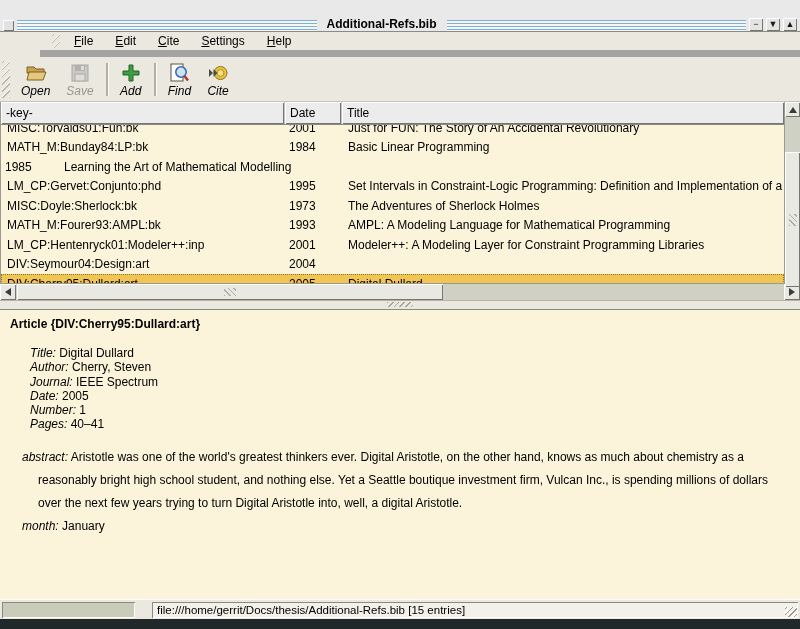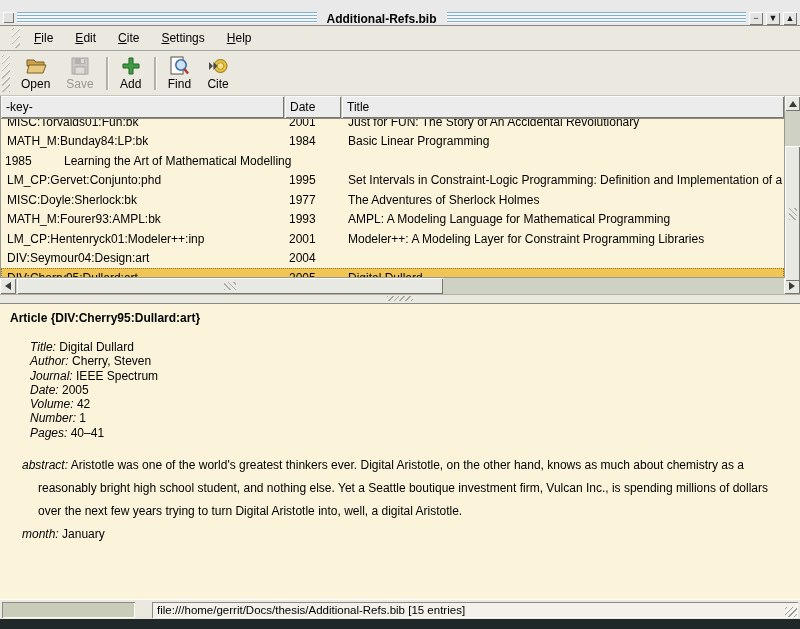--- a/index.html
+++ b/index.html
@@ -1,35 +1,35 @@
 <!DOCTYPE html>
 <html style="--titlebar-stripe: #7fafd4; --selection: #f1c553; --pane-bg: #fbf4da; --chrome-bg: #ebe8e0; --trough: #ced1c3; --status-progress: #c9ccb8; --bottom-border: #20282a;"><head>
 <meta charset="utf-8">
 <style>
   * { margin:0; padding:0; box-sizing:border-box; }
   html,body { width:800px; height:629px; overflow:hidden; }
   body { font-family:"Liberation Sans", sans-serif; font-size:12px; color:#000; background:#ebe8e0; }
   .window { width:800px; height:629px; display:flex; flex-direction:column; background:var(--chrome-bg,#ebe8e0); }
 
   
-  .titlebar { height:26px; display:flex; align-items:flex-start; background:#e9e9e9; border-bottom:1px solid #8a8a84; padding:12px 3px; gap:3px; }
+  .titlebar { height:32px; display:flex; align-items:flex-end; background:#e9e9e9; border-bottom:1px solid #8a8a84; padding:0 3px; gap:3px; }
   .tb-menu-btn { width:11px; height:11px; background:#e2e2e2; box-shadow:inset 1px 1px 0 #fff, inset -1px -1px 0 #76766e; }
   .tb-stripes { flex:1; height:11px; background:repeating-linear-gradient(to bottom, var(--titlebar-stripe,#7fafd4) 0 1px, #f6f6f6 1px 3px); }
   .tb-title { font-weight:bold; font-size:12px; padding:0 7px; white-space:nowrap; }
   .tb-ctl { width:14px; height:13px; background:#e4e4e4; box-shadow:inset 1px 1px 0 #fff, inset -1px -1px 0 #76766e; font-size:9px; line-height:12px; text-align:center; color:#1a1a1a; }
 
   
-  .menubar { height:25px; display:flex; align-items:center; background:var(--chrome-bg,#ebe8e0); border-bottom:1px solid #a3a3a3; padding-left:12px; }
+  .menubar { height:25px; display:flex; align-items:center; background:var(--chrome-bg,#ebe8e0); border-bottom:7px solid #a3a3a3; padding-left:12px;margin-left:40px; }
   .drag-handle { width:8px; align-self:stretch; margin:2px 3px 2px 0; background:repeating-linear-gradient(135deg,#fdfdfb 0 1px,#b5b2a8 1px 2px,transparent 2px 5px); }
   .menu-item { padding:4px 11px; font-size:12px; white-space:nowrap; }
   .menu-item u { text-decoration:underline; }
 
   
   .toolbar { height:45px; display:flex; align-items:stretch; background:var(--chrome-bg,#ebe8e0); border-bottom:1px solid #c6c3ba; padding:2px 0 1px 2px; }
-  .tbtn { display:flex; flex-direction:column; align-items:center; justify-content:flex-start; padding:1px 8px 2px 8px; font-size:12px; }
+  .tbtn { display:flex; flex-direction:column; align-items:center; justify-content:center; padding:1px 8px 2px 8px; font-size:12px;font-style:italic; }
   .ticon { height:23px; display:flex; align-items:flex-end; }
   .ticon svg { width:22px; height:22px; display:block; }
   .tbtn.disabled .tlabel { color:#9a978e; }
   .tbtn.disabled .ticon { opacity:.6; filter:grayscale(1); }
   .tsep { width:2px; margin:4px 4px; background:#b2afa6; box-shadow:1px 0 0 #fdfdfb; }
 
   
   .table-area { height:181px; display:flex; border-left:1px solid #9a9a94; }
   .table-main { flex:1; display:flex; flex-direction:column; min-width:0; }
   .table-header { height:22px; display:flex; background:#ececec; }
@@ -191,21 +191,21 @@
               <div class="cell c-date">1985</div>
               <div class="cell c-title">Learning the Art of Mathematical Modelling</div>
             </div>
             <div class="trow">
               <div class="cell c-key">LM_CP:Gervet:Conjunto:phd</div>
               <div class="cell c-date">1995</div>
               <div class="cell c-title">Set Intervals in Constraint-Logic Programming: Definition and Implementation of a Lan</div>
             </div>
             <div class="trow">
               <div class="cell c-key">MISC:Doyle:Sherlock:bk</div>
-              <div class="cell c-date">1977</div>
+              <div class="cell c-date">1973</div>
               <div class="cell c-title">The Adventures of Sherlock Holmes</div>
             </div>
             <div class="trow">
               <div class="cell c-key">MATH_M:Fourer93:AMPL:bk</div>
               <div class="cell c-date">1993</div>
               <div class="cell c-title">AMPL: A Modeling Language for Mathematical Programming</div>
             </div>
             <div class="trow">
               <div class="cell c-key">LM_CP:Hentenryck01:Modeler++:inp</div>
               <div class="cell c-date">2001</div>
@@ -257,21 +257,20 @@
     </div>
 
   <div class="detail">
     <div class="detail-inner">
       <div class="detail-title">Article {DIV:Cherry95:Dullard:art}</div>
       <div class="fields">
           <div class="field"><i class="flabel">Title:</i><span> Digital Dullard</span></div>
           <div class="field"><i class="flabel">Author:</i><span> Cherry, Steven</span></div>
           <div class="field"><i class="flabel">Journal:</i><span> IEEE Spectrum</span></div>
           <div class="field"><i class="flabel">Date:</i><span> 2005</span></div>
-          <div class="field"><i class="flabel">Volume:</i><span> 42</span></div>
           <div class="field"><i class="flabel">Number:</i><span> 1</span></div>
           <div class="field"><i class="flabel">Pages:</i><span> 40–41</span></div>
         </div>
       <div class="para"><i>abstract:</i> <span>Aristotle was one of the world's greatest thinkers ever. Digital Aristotle, on the other hand, knows as much about chemistry as a reasonably bright high school student, and nothing else. Yet a Seattle boutique investment firm, Vulcan Inc., is spending millions of dollars over the next few years trying to turn Digital Aristotle into, well, a digital Aristotle.</span></div>
       <div class="para month"><i>month:</i> <span>January</span></div>
     </div>
   </div>
 
   <div class="statusbar">
     <div class="status-progress"></div>

